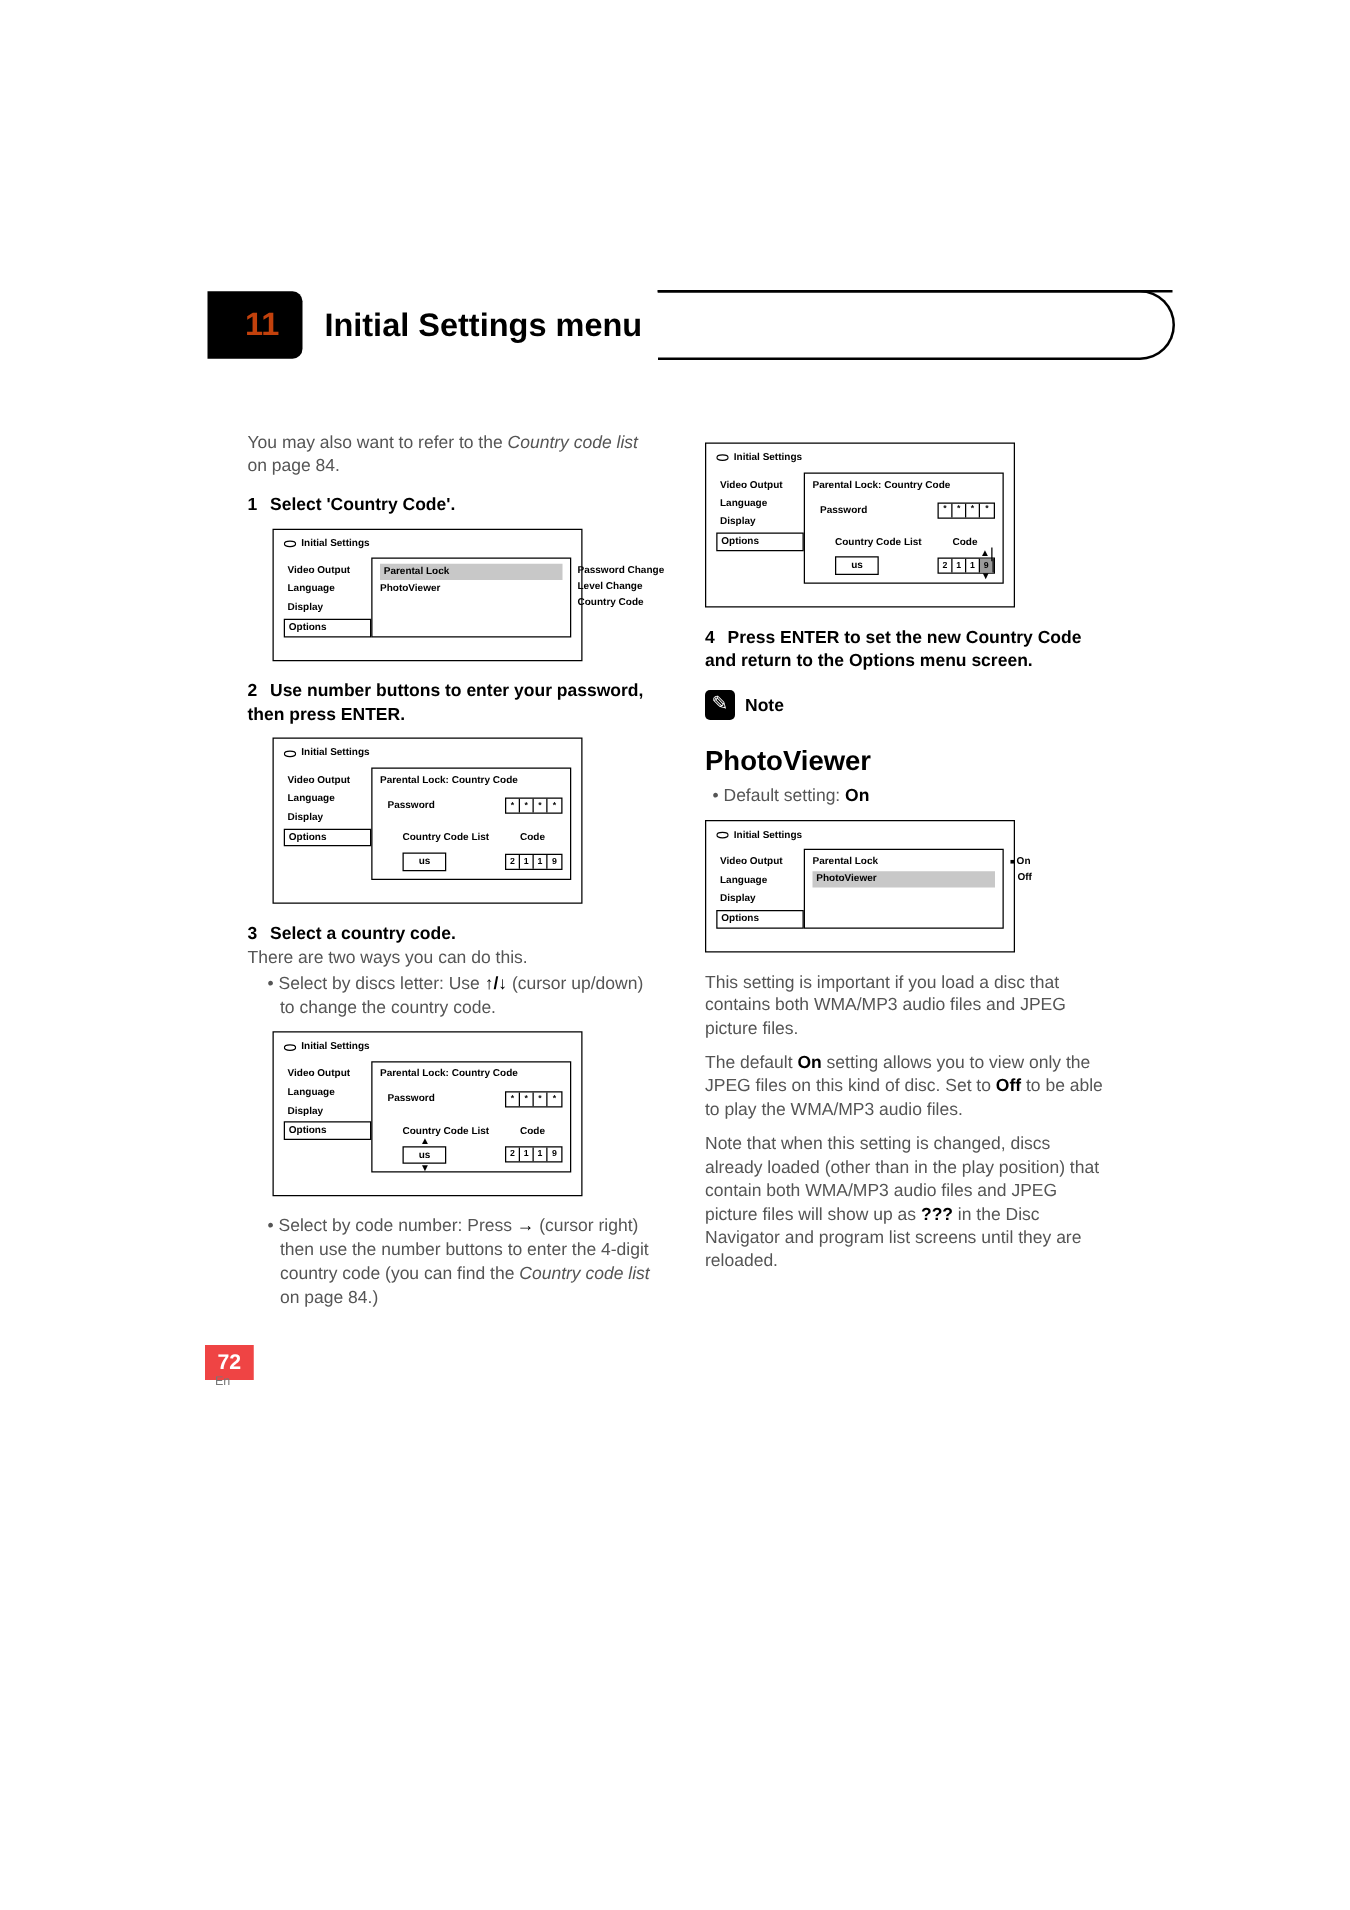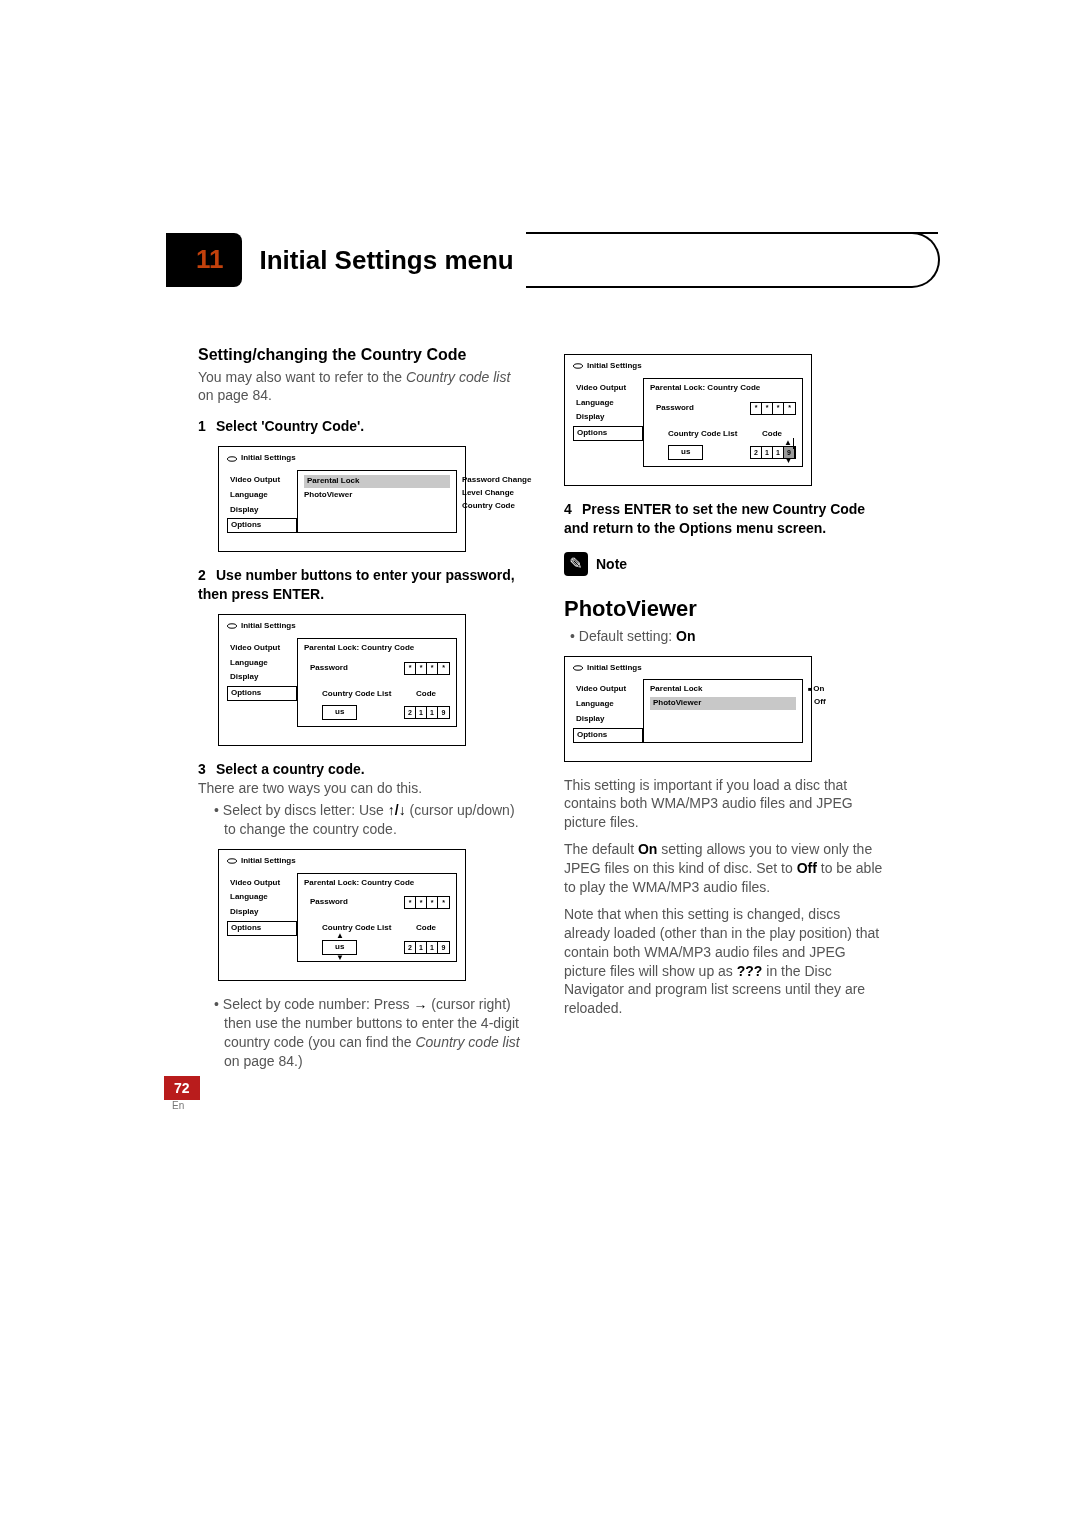--- a/index.html
+++ b/index.html
@@ -38,38 +38,37 @@
   .osd .rt div { padding: 0 2px; }
   .osd .banner { font-weight: bold; margin-bottom: 4px; }
   .osd .field { display: flex; align-items: center; justify-content: flex-end; padding: 2px 0; }
   .osd .field .lab { width: 94px; }
   .osd .cell4 { display: inline-flex; border: 1px solid #000; }
   .osd .cell4 span { width: 11px; height: 11px; display: inline-flex; align-items: center; justify-content: center; border-right: 1px solid #000; font-size: 7px; }
   .osd .cell4 span:last-child { border-right: none; }
   .osd .ccbox { border: 1px solid #000; padding: 1px 12px; display: inline-block; }
   .osd .hl { background: #9a9a9a; padding: 1px 3px; }
   
-  .pagenum { position: absolute; left: 164px; top: 1076px; background: #b91c1c; color: #fff; font-weight: bold; font-size: 14px; padding: 4px 10px; }
+  .pagenum { position: absolute; left: 164px; top: 1076px; background: #ef4444; color: #fff; font-weight: bold; font-size: 17px; padding: 4px 10px; }
   .pageloc { position: absolute; left: 172px; top: 1100px; font-size: 10px; color: #777; }
 </style>
 </head>
 <body>
 
 <div class="page">
 
   <div class="header">
     <div class="chapnum">11</div>
     <div class="chaptitle">Initial Settings menu</div>
     <div class="headerrule"></div>
   </div>
 
   <div class="cols">
 
     <div class="col">
-      <div class="h">Setting/changing the Country Code</div>
       <div>
         <span>You may also want to refer to the </span><span class="it">Country code list</span><span> on page 84.</span>
       </div>
 
       <div class="step"><span class="num">1</span><span>Select 'Country Code'.</span></div>
 
       <div class="osd">
         <div class="title">
             <svg viewBox="0 0 10 10">
               <ellipse cx="5" cy="5" rx="4.5" ry="2.2" fill="none" stroke="#000" stroke-width="1"></ellipse>

